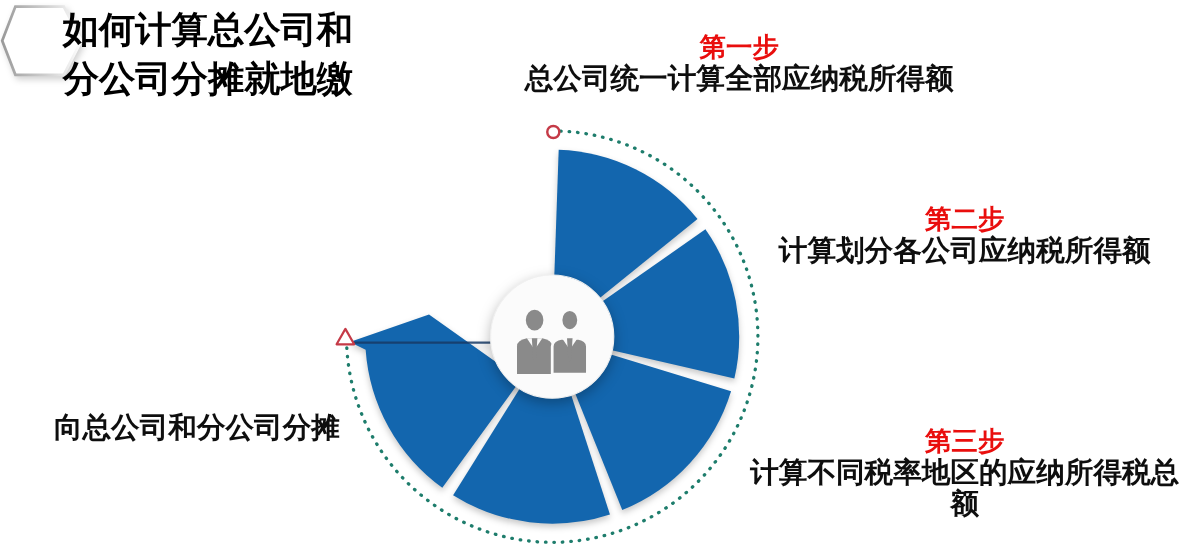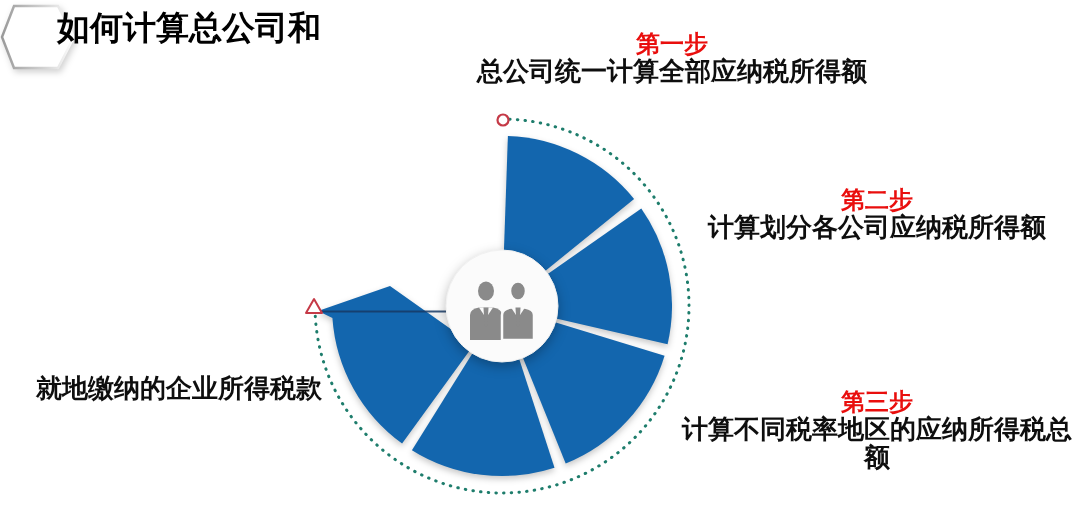--- a/index.html
+++ b/index.html
@@ -70,34 +70,35 @@
 
       <ellipse cx="518" cy="291" rx="8" ry="9.5" stroke="#FBFBFB" stroke-width="2.5" fill="#8A8A8A"></ellipse>
       <path d="M502,340 L502,315 Q502,309 511,307.5 L525,307.5 Q534,309 534,315 L534,340 Z" stroke="#FBFBFB" stroke-width="2.5" fill="#8A8A8A"></path>
       <polygon points="511,307.5 518,318 525,307.5" fill="#FBFBFB"></polygon>
       <polygon points="515.5,307.5 520.5,307.5 519.5,325 518,329 516.5,325" fill="#8A8A8A"></polygon>
     </g>
   </svg>
 
   <div class="page-title">
     <div>如何计算总公司和</div>
+    <div>分公司分摊就地缴</div>
   </div>
 
   <div class="step step1">
     <div class="step-label">第一步</div>
     <div class="step-text">总公司统一计算全部应纳税所得额</div>
   </div>
 
   <div class="step step2">
     <div class="step-label">第二步</div>
     <div class="step-text">计算划分各公司应纳税所得额</div>
   </div>
 
   <div class="step step3">
     <div class="step-label">第三步</div>
     <div class="step-text">计算不同税率地区的应纳所得税总额</div>
   </div>
 
   <div class="step step4">
-    <div class="step-text">就地缴纳的企业所得税款</div>
+    <div class="step-text">向总公司和分公司分摊</div>
   </div>
 
 </div>
 
 </body></html>

